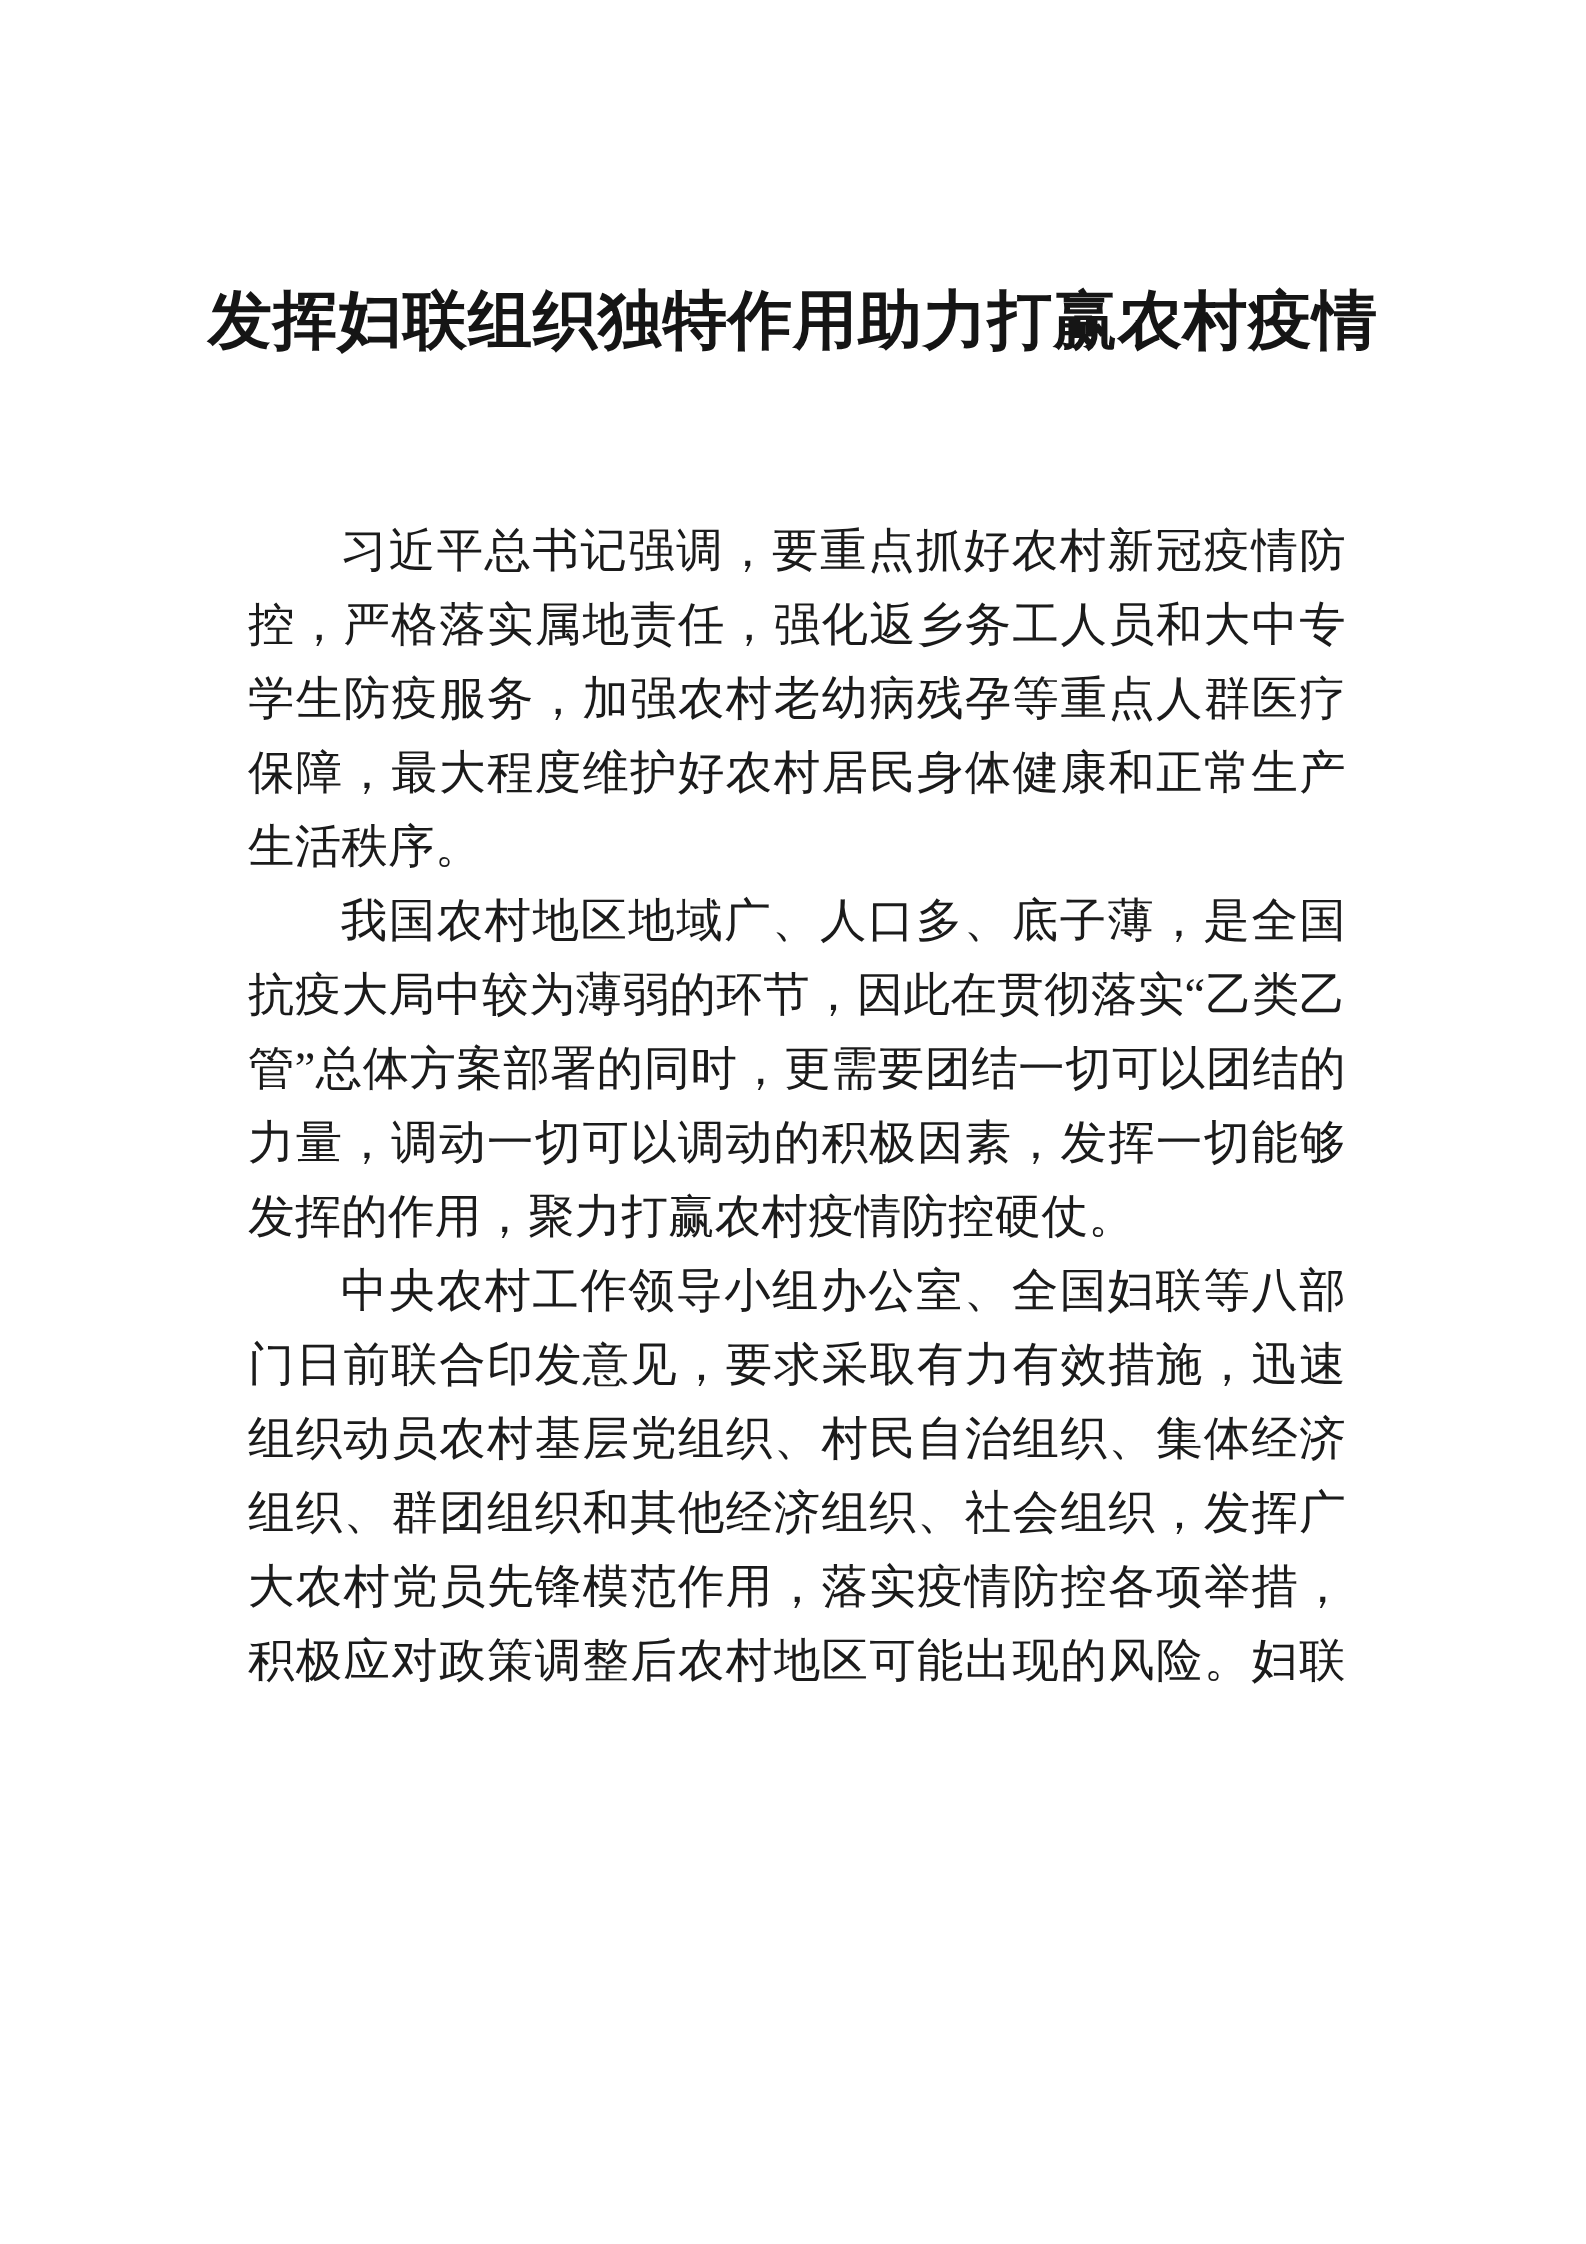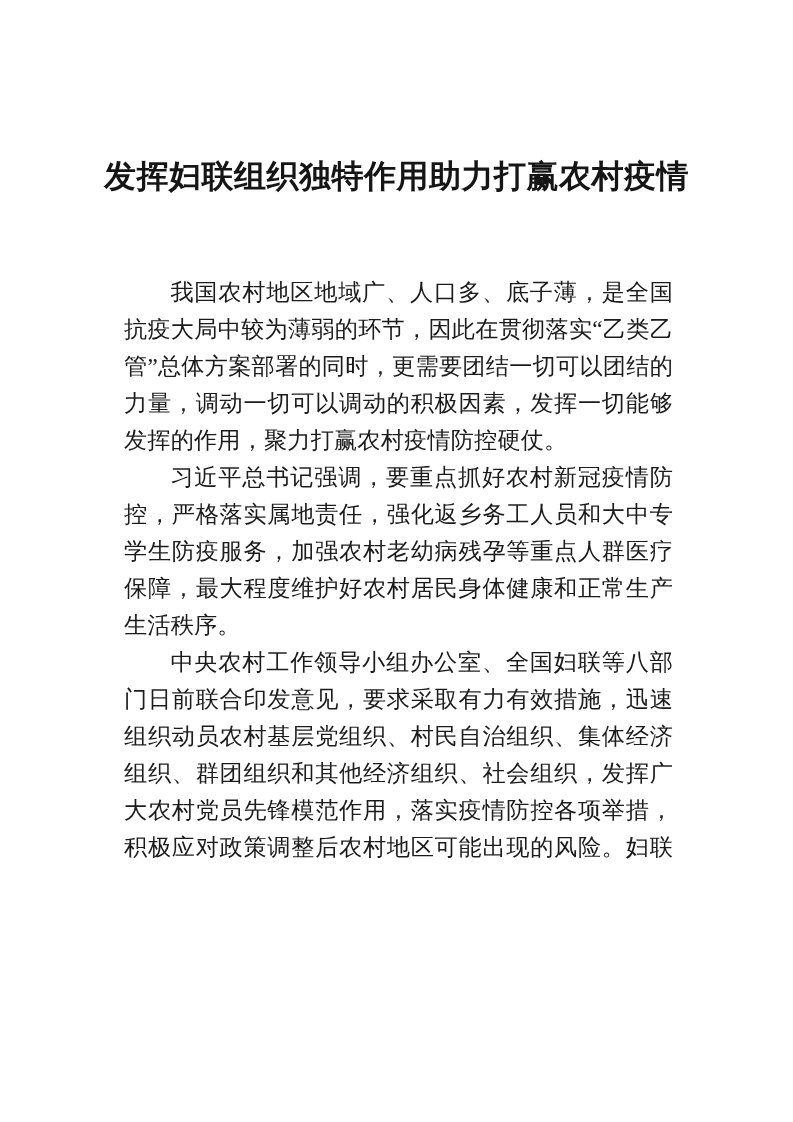--- a/index.html
+++ b/index.html
@@ -6,21 +6,21 @@
     margin: 0;
     padding: 0;
     background: #ffffff;
   }
 
   .page {
     position: relative;
     width: 793px;
     height: 854px;
     background: #ffffff;
-    margin: 16px auto;
+    margin: 0 auto;
     overflow: hidden;
     box-sizing: border-box;
   }
 
   .doc-title {
     position: absolute;
     left: 104px;
     top: 136px;
     width: 585px;
     text-align: center;
@@ -66,21 +66,21 @@
 <body>
 
 <div class="page">
 
   <div class="doc-title">
     <div>发挥妇联组织独特作用助力打赢农村疫情</div>
   </div>
 
   <div class="body-block">
 
+    <p class="para">习近平总书记强调，要重点抓好农村新冠疫情防控，严格落实属地责任，强化返乡务工人员和大中专学生防疫服务，加强农村老幼病残孕等重点人群医疗保障，最大程度维护好农村居民身体健康和正常生产生活秩序。</p>
+
     <p class="para">我国农村地区地域广、人口多、底子薄，是全国抗疫大局中较为薄弱的环节，因此在贯彻落实“乙类乙管”总体方案部署的同时，更需要团结一切可以团结的力量，调动一切可以调动的积极因素，发挥一切能够发挥的作用，聚力打赢农村疫情防控硬仗。</p>
-
-    <p class="para">习近平总书记强调，要重点抓好农村新冠疫情防控，严格落实属地责任，强化返乡务工人员和大中专学生防疫服务，加强农村老幼病残孕等重点人群医疗保障，最大程度维护好农村居民身体健康和正常生产生活秩序。</p>
 
     <p class="para"><span>中央农村工作领导小组办公室、全国妇联等八部门日前联合印发意见，要求采取有力有效措施，迅速组织动员农村基层党组织、村民自治组织、集体经济组织、群团组织和其他经济组织、社会组织，发挥广大农村党员先锋模范作用，落实疫情防控各项举措，积极应对政策调整后农村地区可能出现的风险。妇联组织作为党联系妇女群众的桥梁纽带，遍布城乡、贴近群众、深入人心，在农村地区疫情防控中不仅有着深厚基础和独特优势，也已开展了多种形式的关爱帮扶工作。有的全面摸排困难妇女儿童家庭状况，有的及时慰问帮扶患病妇女儿童，有的第一时间把防疫物品送到家庭中……目前，全国妇联已筹集了</span><span class="latin">xx</span><span>万份防疫健康包，正陆续发放</span></p>
 
   </div>
 
 </div>
 
 </body></html>

